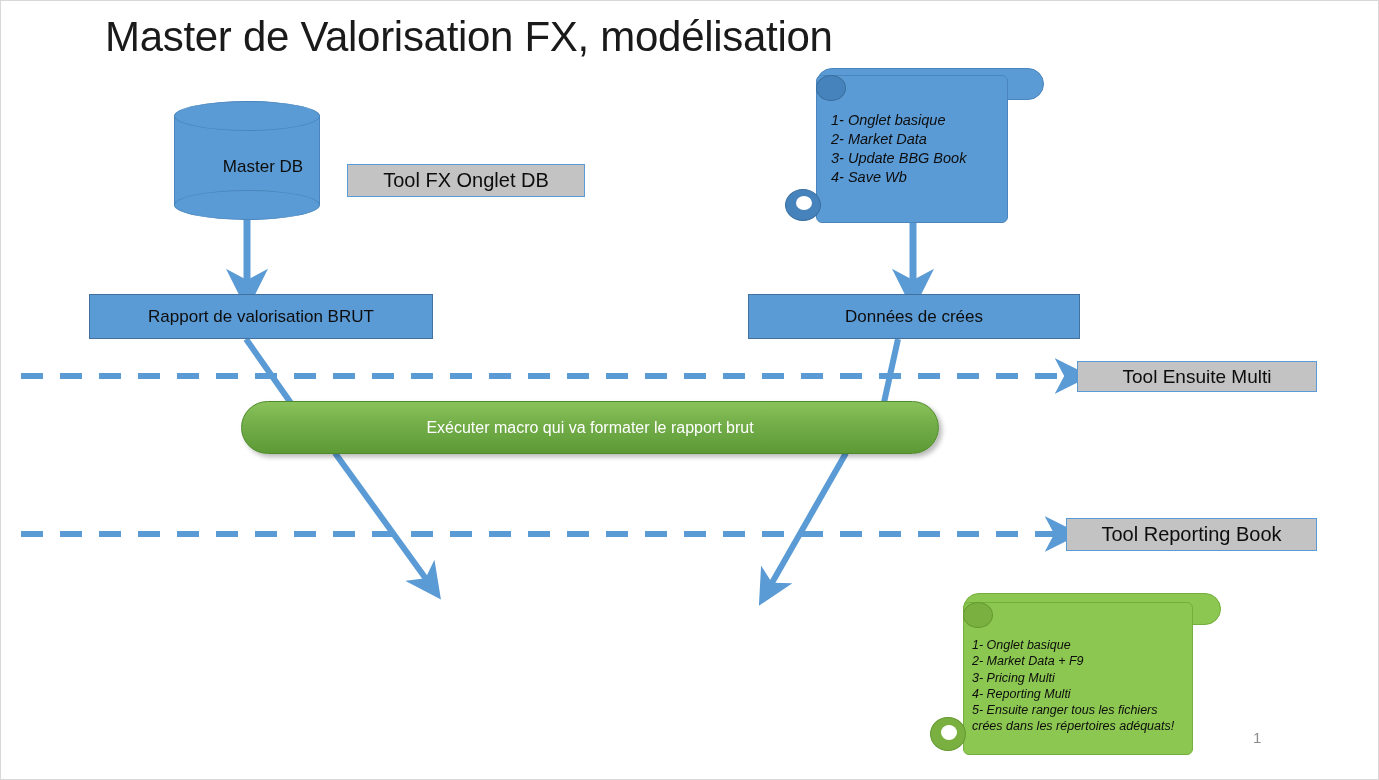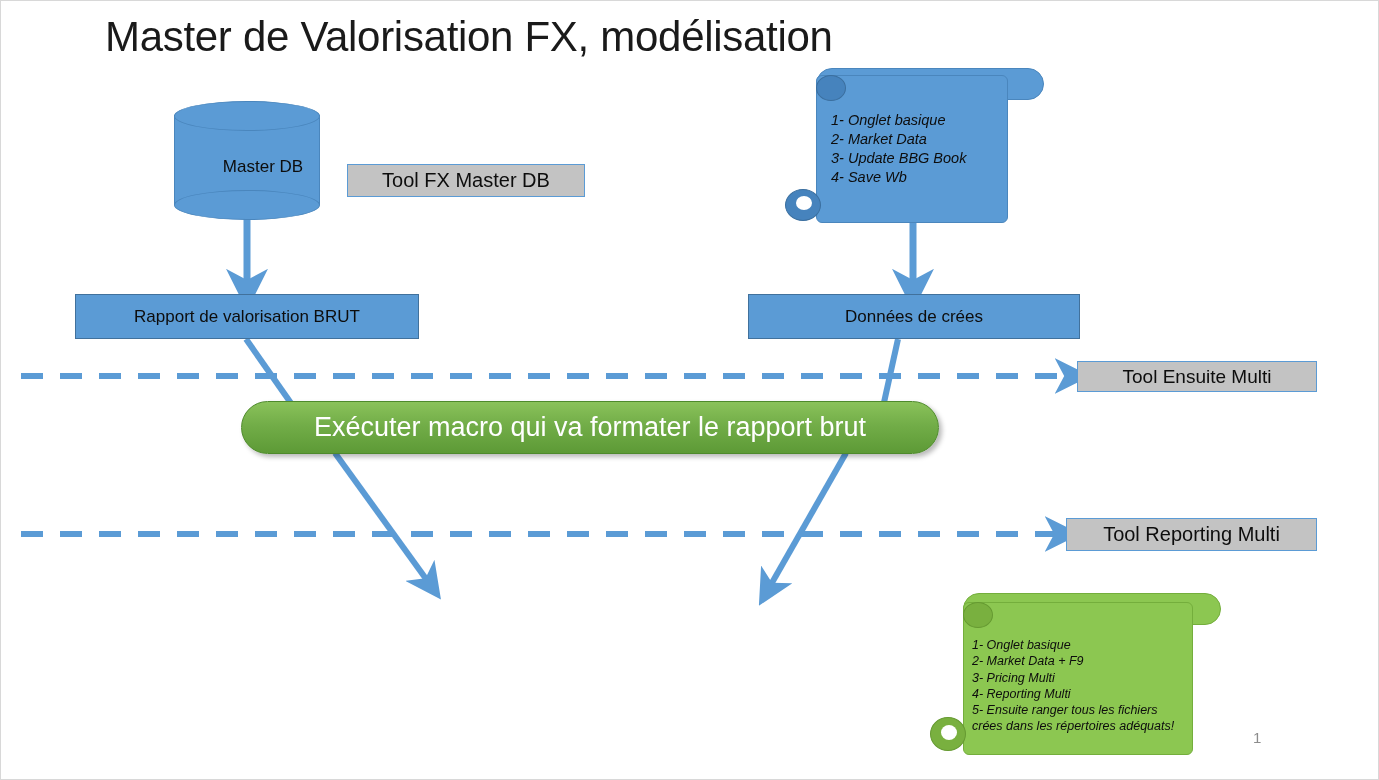--- a/index.html
+++ b/index.html
@@ -84,42 +84,42 @@
     position:absolute;
     background:#5B9BD5;
     border:1px solid #41719C;
     box-sizing:border-box;
     display:flex;
     align-items:center;
     justify-content:center;
     color:#0d0d0d;
     font-size:17px;
   }
-  #box-brut{ left:74px; top:293px; width:344px; height:45px;text-align:center; }
+  #box-brut{ left:88px; top:293px; width:344px; height:45px;text-align:center; }
   #box-marche{ left:747px; top:293px; width:332px; height:45px; }
   #box-formate{
     left:430px; top:563px; width:334px; height:50px;
     background:linear-gradient(180deg,#6aa9dd 0%,#5B9BD5 45%,#4a8dc8 100%);
     box-shadow:4px 4px 5px rgba(0,0,0,0.35);
   }
 
   
   #pill-macro{
     position:absolute;
     left:240px; top:400px;
     width:698px; height:53px;
     border-radius:27px;
     background:linear-gradient(180deg,#8ac25a 0%,#72ad48 45%,#5d9a36 100%);
     border:1px solid #4e8a2c;
     box-sizing:border-box;
     display:flex;
     align-items:center;
     justify-content:center;
     color:#ffffff;
-    font-size:27px;
+    font-size:16px;
     box-shadow:3px 3px 5px rgba(0,0,0,0.28);
   }
 
   
   .gray-tag{
     position:absolute;
     background:#c3c3c3;
     border:1px solid #5B9BD5;
     box-sizing:border-box;
     display:flex;
@@ -257,23 +257,23 @@
     <line x1="20" y1="533" x2="1058" y2="533" stroke="#5B9BD5" stroke-width="6" stroke-dasharray="22,17" marker-end="url(#ah-small)"></line>
   </svg>
 
   <div id="cylinder">
     <div id="cyl-body"></div>
     <div id="cyl-bottom"></div>
     <div id="cyl-top"></div>
     <div id="cyl-label">Master DB</div>
   </div>
 
-  <div class="gray-tag" id="tag-masterdb">Tool FX Master DB</div>
+  <div class="gray-tag" id="tag-masterdb">Tool FX Onglet DB</div>
   <div class="gray-tag" id="tag-pricing">Tool Ensuite Multi</div>
-  <div class="gray-tag" id="tag-reporting">Tool Reporting Multi</div>
+  <div class="gray-tag" id="tag-reporting">Tool Reporting Book</div>
 
   <div class="scroll" id="scroll-blue">
     <div class="scroll-topbar sb-topbar"></div>
     <div class="scroll-main"></div>
     <div class="scroll-curl sb-curl-tl"></div>
     <div class="scroll-curl sb-curl-bl"></div>
     <div class="scroll-curl-inner sb-curl-bl-in"></div>
     <div class="scroll-text">1- Onglet basique
 2- Market Data
 3- Update  BBG Book

